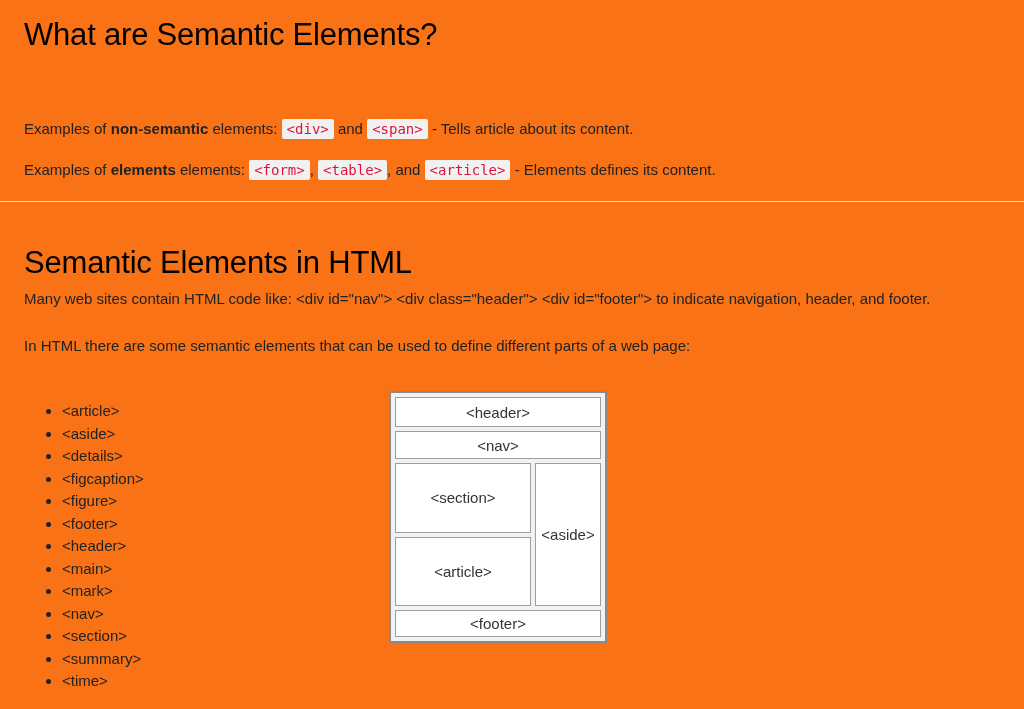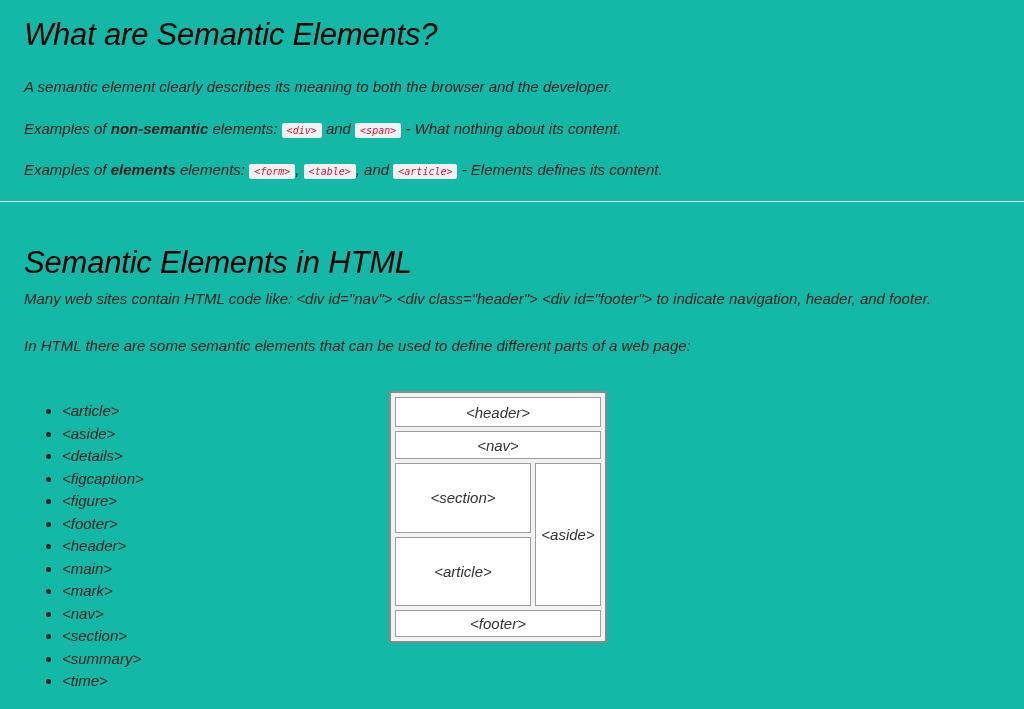--- a/index.html
+++ b/index.html
@@ -1,41 +1,40 @@
 <!DOCTYPE html>
 <html><head>
 <meta charset="utf-8">
 <style>
   html,body { margin:0; padding:0; background:#ffffff; }
   .page {
-    position:relative; width:1024px; height:709px; background:#14b8a6;
+    position:relative; width:1024px; height:709px; background:#f97316;
     font-family:"Liberation Sans","DejaVu Sans",sans-serif; color:#222;
     overflow:hidden;
-    font-style:italic;
   }
   .heading {
     position:absolute; left:24px; margin:0;
     font-size:31px; font-weight:400; color:#000; line-height:40px;
     letter-spacing:-0.2px; white-space:nowrap;
   }
   .h-what { top:15px; }
   .h-sem  { top:243px; }
   .para {
     position:absolute; left:24px; margin:0;
     font-size:15px; line-height:21.5px; color:#222;
   }
   .p-intro { top:76px; }
   .p-nonsem { top:118px; }
   .p-sem { top:159px; }
   .p-many { top:288px; width:925px; }
   .p-define { top:335px; }
   .bold-term { font-weight:700; }
   .codespan {
     font-family:"DejaVu Sans Mono","Liberation Mono",monospace;
-    font-size:10px; color:#dc143c; background:#f1f1f1;
+    font-size:14px; color:#dc143c; background:#f1f1f1;
     padding:2px 5px 2px 5px; border-radius:2px; white-space:nowrap;
   }
   .divider {
     position:absolute; left:0; top:201px; width:1024px; height:0;
     border:none; border-top:1px solid #e4e4e4; margin:0;
   }
   .elements-list {
     position:absolute; left:24px; top:400px; margin:0;
     padding:0 0 0 38px; list-style-type:disc;
     font-size:15px; color:#222;
@@ -59,23 +58,22 @@
   .d-aside { flex:1; }
   .d-footer { height:27px; }
 </style>
 </head>
 <body>
 
 <div class="page">
 
   <h1 class="heading h-what">What are Semantic Elements?</h1>
 
-  <p class="para p-intro">A semantic element clearly describes its meaning to both the browser and the developer.</p>
 
-  <p class="para p-nonsem"><span>Examples of </span><span class="bold-term">non-semantic</span><span> elements: </span><span class="codespan">&lt;div&gt;</span><span> and </span><span class="codespan">&lt;span&gt;</span><span> - What nothing about its content.</span></p>
+  <p class="para p-nonsem"><span>Examples of </span><span class="bold-term">non-semantic</span><span> elements: </span><span class="codespan">&lt;div&gt;</span><span> and </span><span class="codespan">&lt;span&gt;</span><span> - Tells article about its content.</span></p>
 
   <p class="para p-sem"><span>Examples of </span><span class="bold-term">elements</span><span> elements: </span><span class="codespan">&lt;form&gt;</span><span>, </span><span class="codespan">&lt;table&gt;</span><span>, and </span><span class="codespan">&lt;article&gt;</span><span> - Elements defines its content.</span></p>
 
   <hr class="divider">
 
   <h2 class="heading h-sem">Semantic Elements in HTML</h2>
 
   <p class="para p-many">Many web sites contain HTML code like: &lt;div id="nav"&gt; &lt;div class="header"&gt; &lt;div id="footer"&gt; to indicate navigation, header, and footer.</p>
 
   <p class="para p-define">In HTML there are some semantic elements that can be used to define different parts of a web page:</p>

